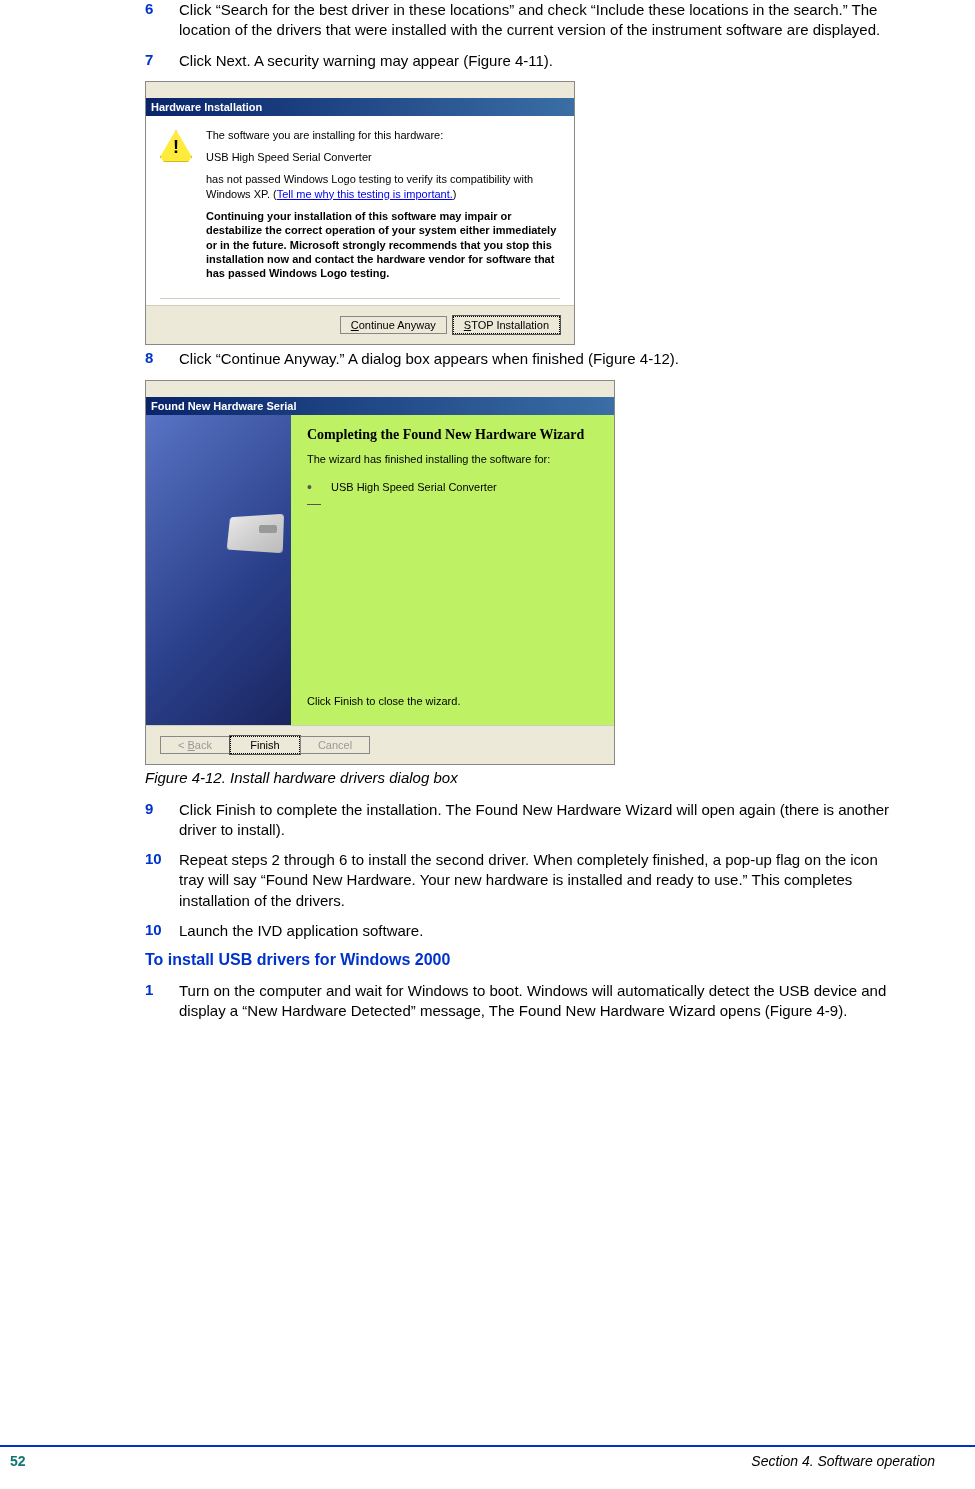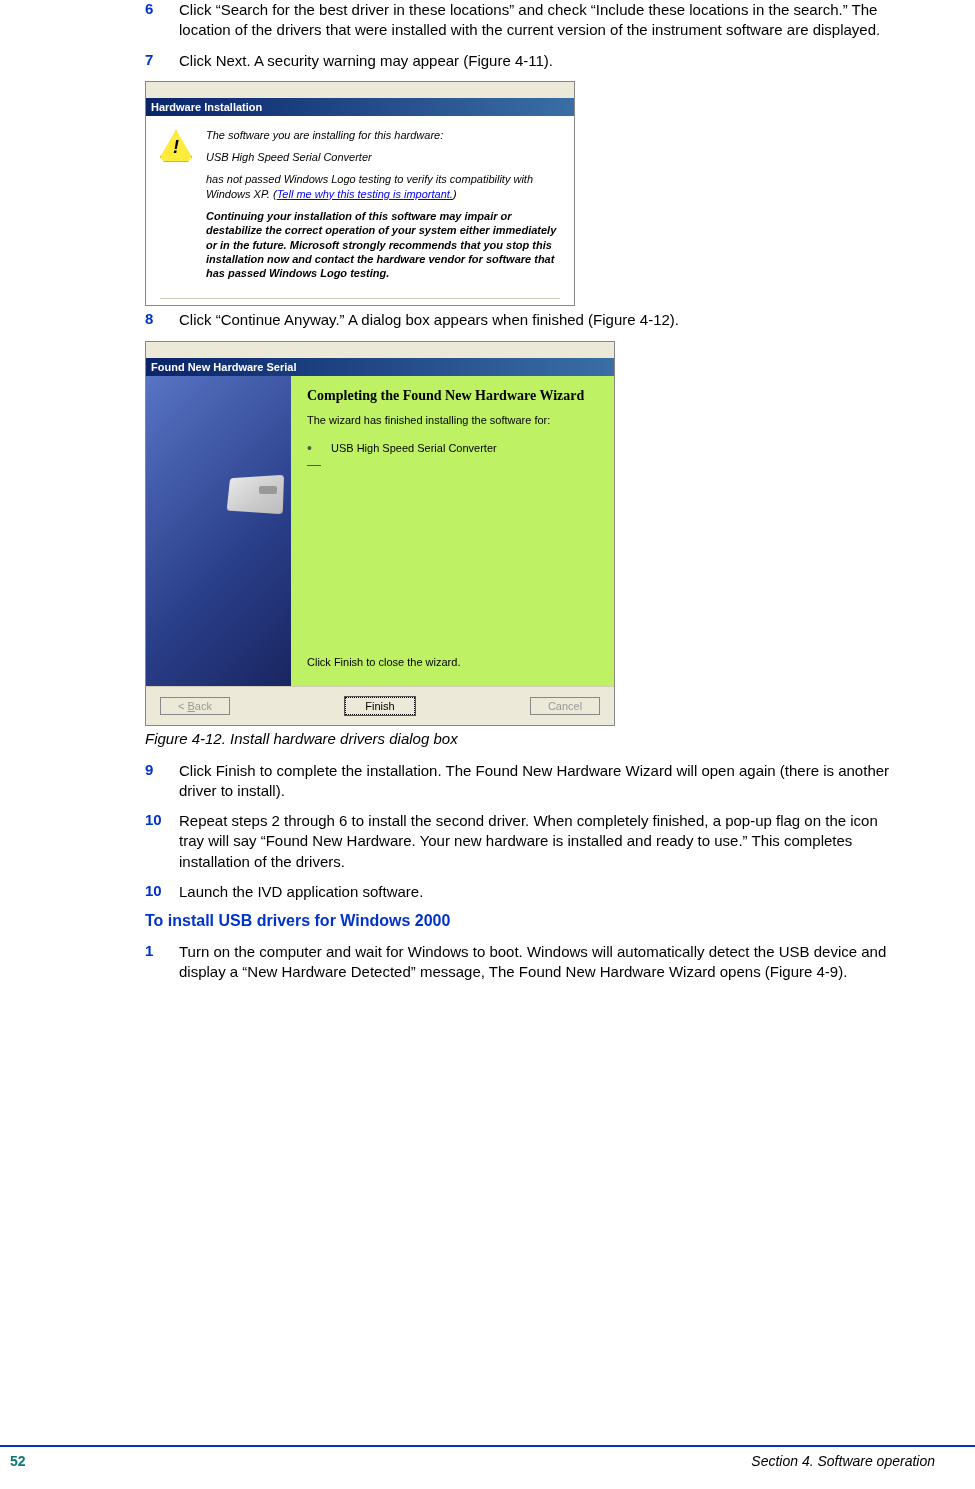--- a/index.html
+++ b/index.html
@@ -51,21 +51,20 @@
       background: linear-gradient(to right, #0a246a, #3a6ea5);
       color: #fff;
       padding: 3px 5px;
       font-weight: bold;
       font-size: 11px;
       margin-top: 16px;
     }
     .dialog-body {
       background: #fff;
       padding: 12px 14px 6px 14px;
-      font-style: italic;
     }
     .d1 { width: 430px; }
     .d1-row { display: flex; gap: 14px; }
     .warn-icon {
       width: 32px; height: 32px;
       background: #ffeb3b;
       border: 1px solid #c9a800;
       position: relative;
       clip-path: polygon(50% 0, 100% 85%, 88% 100%, 12% 100%, 0 85%);
       flex-shrink: 0;
@@ -156,21 +155,21 @@
       position: absolute;
       left: 0;
     }
     .d2-spacer { flex: 1; }
     .d2-close { font-size: 11px; margin-bottom: 6px; }
     .d2-footer {
       background: #ece9d8;
       border-top: 1px solid #d0cdbb;
       padding: 10px 14px;
       display: flex;
-      justify-content: space-between;
+      justify-content: flex-start;
     }
     .d2-footer .xp-btn { min-width: 70px; }
 
     .section-heading {
       color: #0033cc;
       font-weight: bold;
       font-size: 16px;
       margin: 1px 0 12px 0;
     }
 
@@ -208,20 +207,24 @@
         <div class="d1-row">
           <div class="warn-icon"></div>
           <div class="d1-text">
             <p>The software you are installing for this hardware:</p>
             <p>USB High Speed Serial Converter</p>
             <p><span>has not passed Windows Logo testing to verify its compatibility with Windows XP. (</span><span class="d1-link">Tell me why this testing is important.</span><span>)</span></p>
             <p class="d1-bold">Continuing your installation of this software may impair or destabilize the correct operation of your system either immediately or in the future. Microsoft strongly recommends that you stop this installation now and contact the hardware vendor for software that has passed Windows Logo testing.</p>
           </div>
         </div>
         <div class="d1-line"></div>
+      </div>
+      <div class="d1-footer">
+        <button class="xp-btn"><span class="u">C</span>ontinue Anyway</button>
+        <button class="xp-btn focus"><span class="u">S</span>TOP Installation</button>
       </div>
     </div>
   </div>
 
   <div class="step">
     <div class="step-num">8</div>
     <div class="step-text">Click “Continue Anyway.” A dialog box appears when finished (Figure 4-12).</div>
   </div>
 
   <div class="fig-container">

